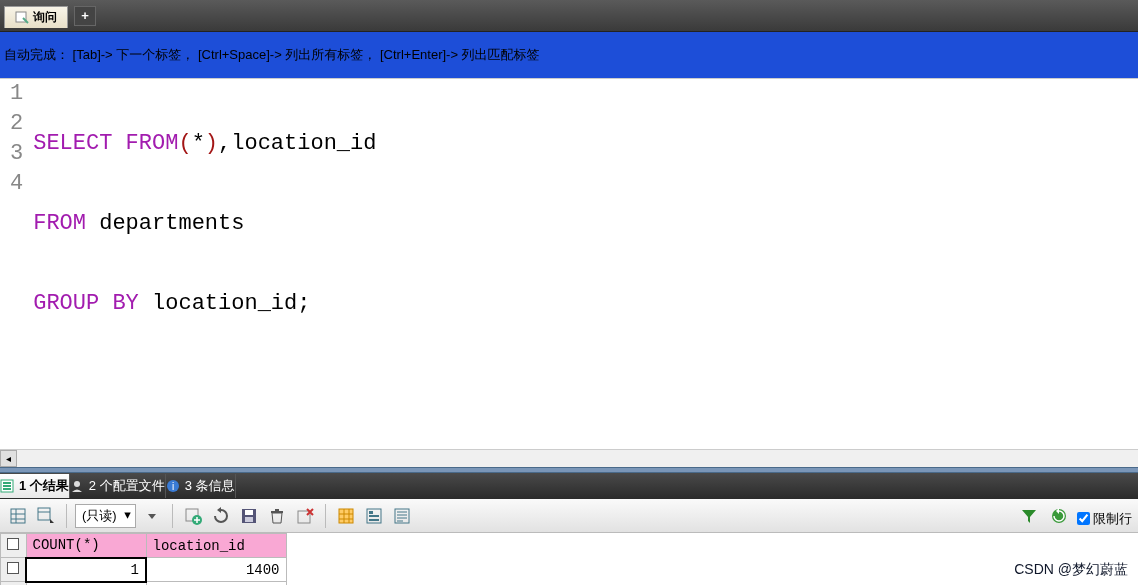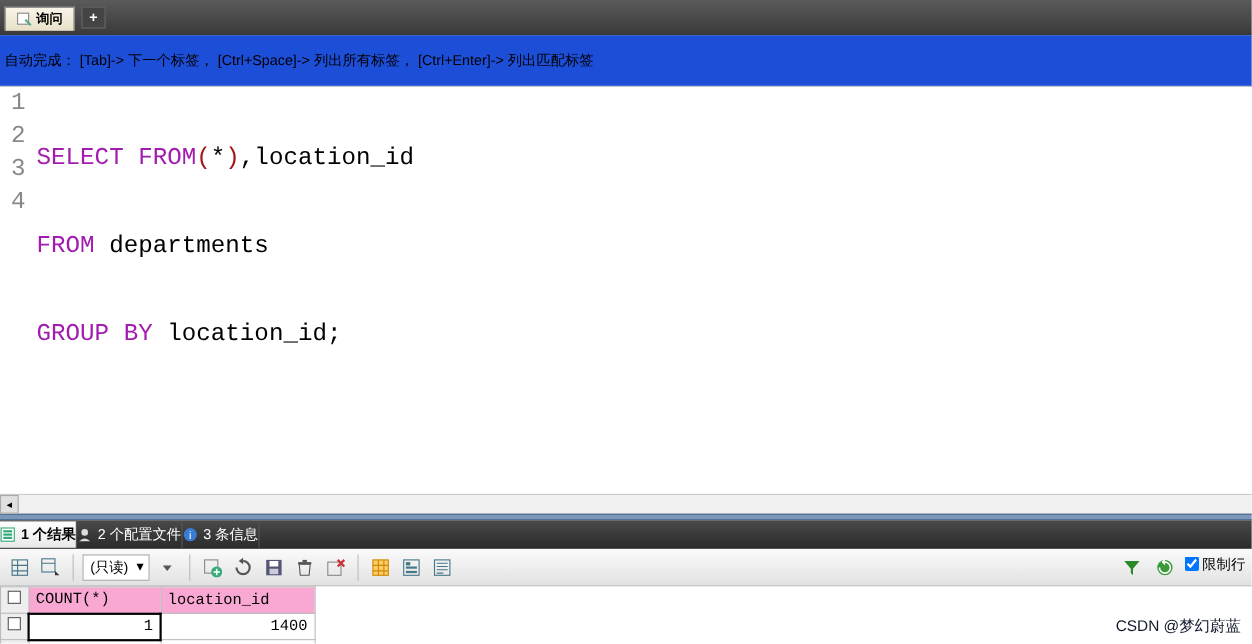--- a/index.html
+++ b/index.html
@@ -21,21 +21,21 @@
 .divider { height: 6px; background: #7a96b8; border-top: 1px solid #4a6a8a; border-bottom: 1px solid #4a6a8a; }
 .result-tabs { background: linear-gradient(#4a4a4a, #2a2a2a); height: 26px; display: flex; align-items: center; }
 .result-tab { height: 24px; display: flex; align-items: center; padding: 0 0; color: #fff; font-size: 13px; border-right: 1px solid #555; }
 .result-tab.active { background: linear-gradient(#fff, #e8e8e8); color: #000; font-weight: bold; }
 .result-tab .rt-icon { width: 14px; height: 14px; margin-right: 5px; }
 .toolbar { background: linear-gradient(#fafafa, #e2e2e2); height: 34px; display: flex; align-items: center; padding: 0 6px; border-bottom: 1px solid #bbb; gap: 4px; }
 .tool-btn { width: 24px; height: 24px; display: flex; align-items: center; justify-content: center; border: 1px solid transparent; }
 .tool-sep { width: 1px; height: 24px; background: #bbb; margin: 0 4px; }
 .readonly-select { border: 1px solid #aaa; padding: 2px 18px 2px 6px; background: #fff; font-size: 13px; position: relative; text-align: right; }
 .readonly-select::after { content: "▾"; position: absolute; right: 4px; }
-.toolbar-right { margin-left: auto; display: flex; align-items: flex-start; gap: 6px; }
+.toolbar-right { margin-left: auto; display: flex; align-items: flex-end; gap: 6px; }
 .limit-check { display: flex; align-items: center; gap: 3px; }
 .grid { border-collapse: collapse; font-family: Consolas, "Courier New", monospace; font-size: 14px; }
 .grid th, .grid td { border: 1px solid #bbb; padding: 2px 6px; height: 24px; }
 .grid th { background: #f9a8d4; font-weight: normal; text-align: left; }
 .grid th.check-col, .grid td.check-col { width: 24px; text-align: center; background: #eee; }
 .grid td.num { text-align: right; }
 .grid td.sel { background: #fff; border: 2px solid #000; }
 .col-count { width: 120px; }
 .col-loc { width: 140px; }
 .checkbox-sq { width: 12px; height: 12px; border: 1px solid #555; background: #fff; display: inline-block; }

